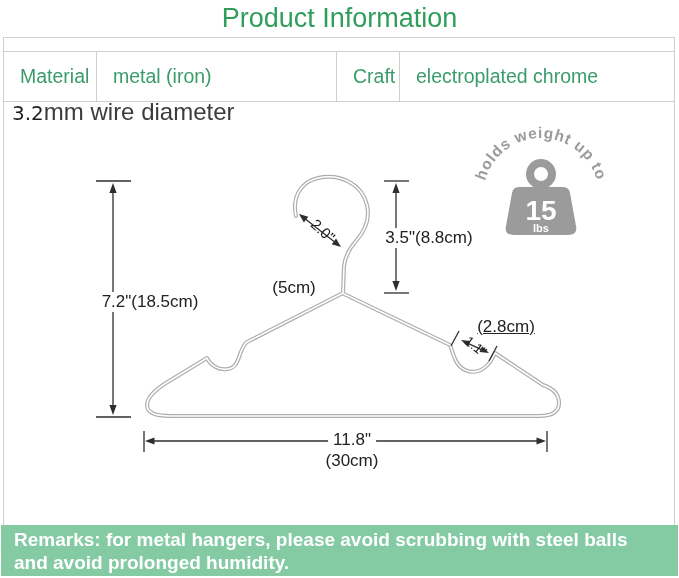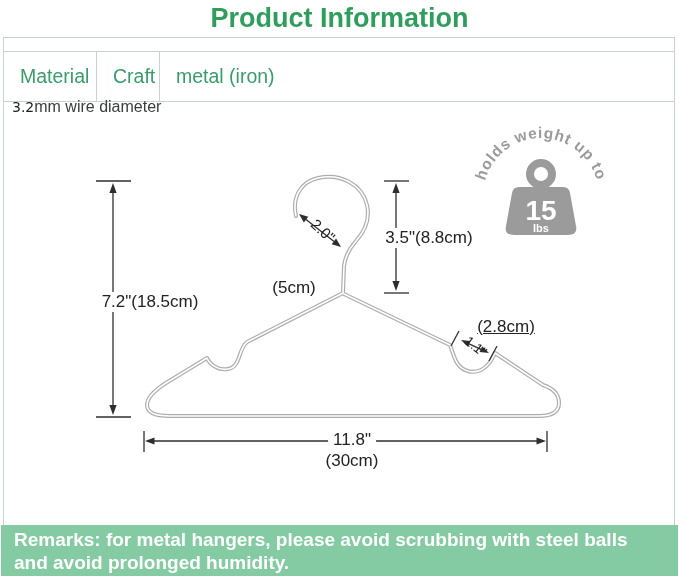--- a/index.html
+++ b/index.html
@@ -3,21 +3,21 @@
 <meta charset="utf-8">
 <style>
   html,body{margin:0;padding:0;}
   body{
     width:679px;height:578px;position:relative;overflow:hidden;
     background:#ffffff;
     font-family:"Liberation Sans", sans-serif;
   }
   .page-title{
     position:absolute;top:0;left:0;width:679px;height:36px;
-    text-align:center;font-size:27px;font-weight:bold;color:#2f9e5c;
+    text-align:center;font-size:27px;font-weight:normal;color:#2f9e5c;
     line-height:37px;letter-spacing:0;
   }
   .frame{
     position:absolute;left:3px;top:37px;width:672px;height:539px;
     border:1px solid #c9d3cc;box-sizing:border-box;
   }
   .spec-table{
     position:absolute;left:3px;top:37px;width:672px;height:51px;
     display:flex;box-sizing:border-box;border:1px solid #c9d3cc;
     background:#fff;z-index:3;margin-top:14px;
@@ -25,22 +25,22 @@
   .spec-cell{
     box-sizing:border-box;border-left:1px solid #c9d3cc;
     font-size:19.5px;color:#3a9c6a;line-height:48px;
     padding-left:16px;white-space:nowrap;overflow:hidden;
   }
   .spec-cell:first-child{border-left:none;}
   .c0{width:92px;} .c1{width:240px;} .c2{width:63px;} .c3{flex:1;}
   .wire-line{
     position:absolute;left:12px;top:98px;z-index:3;white-space:nowrap;
   }
-  .wire-size{font-family:"DejaVu Sans", sans-serif;font-size:14px;color:#1e1e1e;}
-  .wire-rest{font-family:"Liberation Sans", sans-serif;font-size:16px;color:#3c3c3c;}
+  .wire-size{font-family:"DejaVu Sans", sans-serif;font-size:20px;color:#1e1e1e;}
+  .wire-rest{font-family:"Liberation Sans", sans-serif;font-size:24px;color:#3c3c3c;}
   svg.diagram{position:absolute;left:0;top:0;z-index:1;}
   .dim-label{
     position:absolute;z-index:2;transform:translate(-50%,-50%);
     font-size:17px;color:#222;white-space:nowrap;
   }
   .dim-label.on-line{background:#ffffff;padding:0 5px;}
   .rot{z-index:2;position:absolute;white-space:nowrap;color:#222;}
   .remarks-bar{
     position:absolute;left:1px;top:525px;width:677px;height:51px;
     background:#84caa2;z-index:4;box-sizing:border-box;
@@ -52,22 +52,23 @@
 </style>
 </head>
 <body>
 
 <div class="page-title">Product Information</div>
 
 <div class="frame"></div>
 
 <div class="spec-table">
   <div class="spec-cell c0">Material</div>
+  <div class="spec-cell c1">metal (iron)</div>
   <div class="spec-cell c2">Craft</div>
-  <div class="spec-cell c1">metal (iron)</div>
+  <div class="spec-cell c3">electroplated chrome</div>
 </div>
 
 <div class="wire-line">
   <span class="wire-size">3.2</span><span class="wire-rest">mm wire diameter</span>
 </div>
 
 <svg class="diagram" width="679" height="578" viewBox="0 0 679 578">
 
   <g>
     <path d="M 296 216

